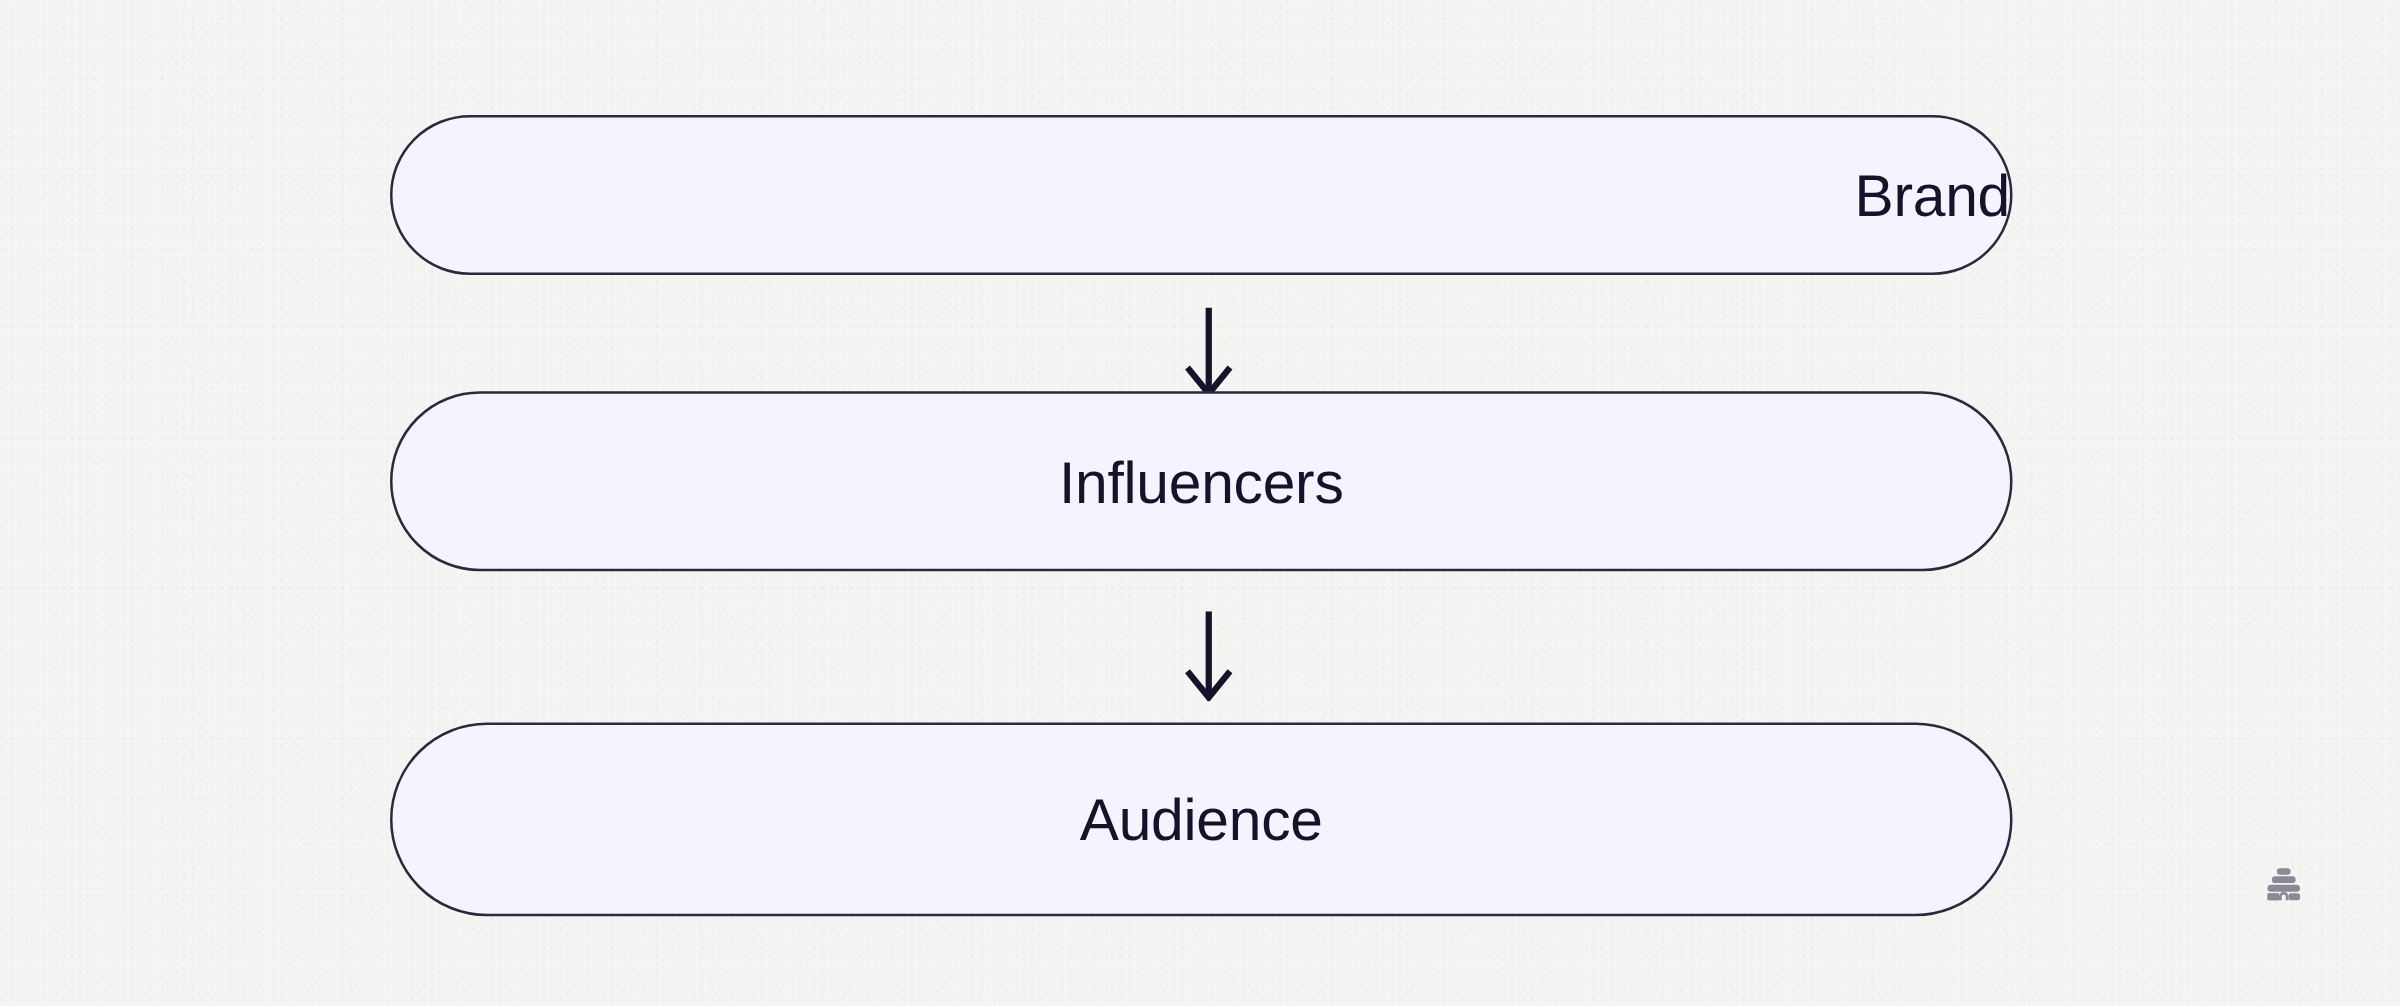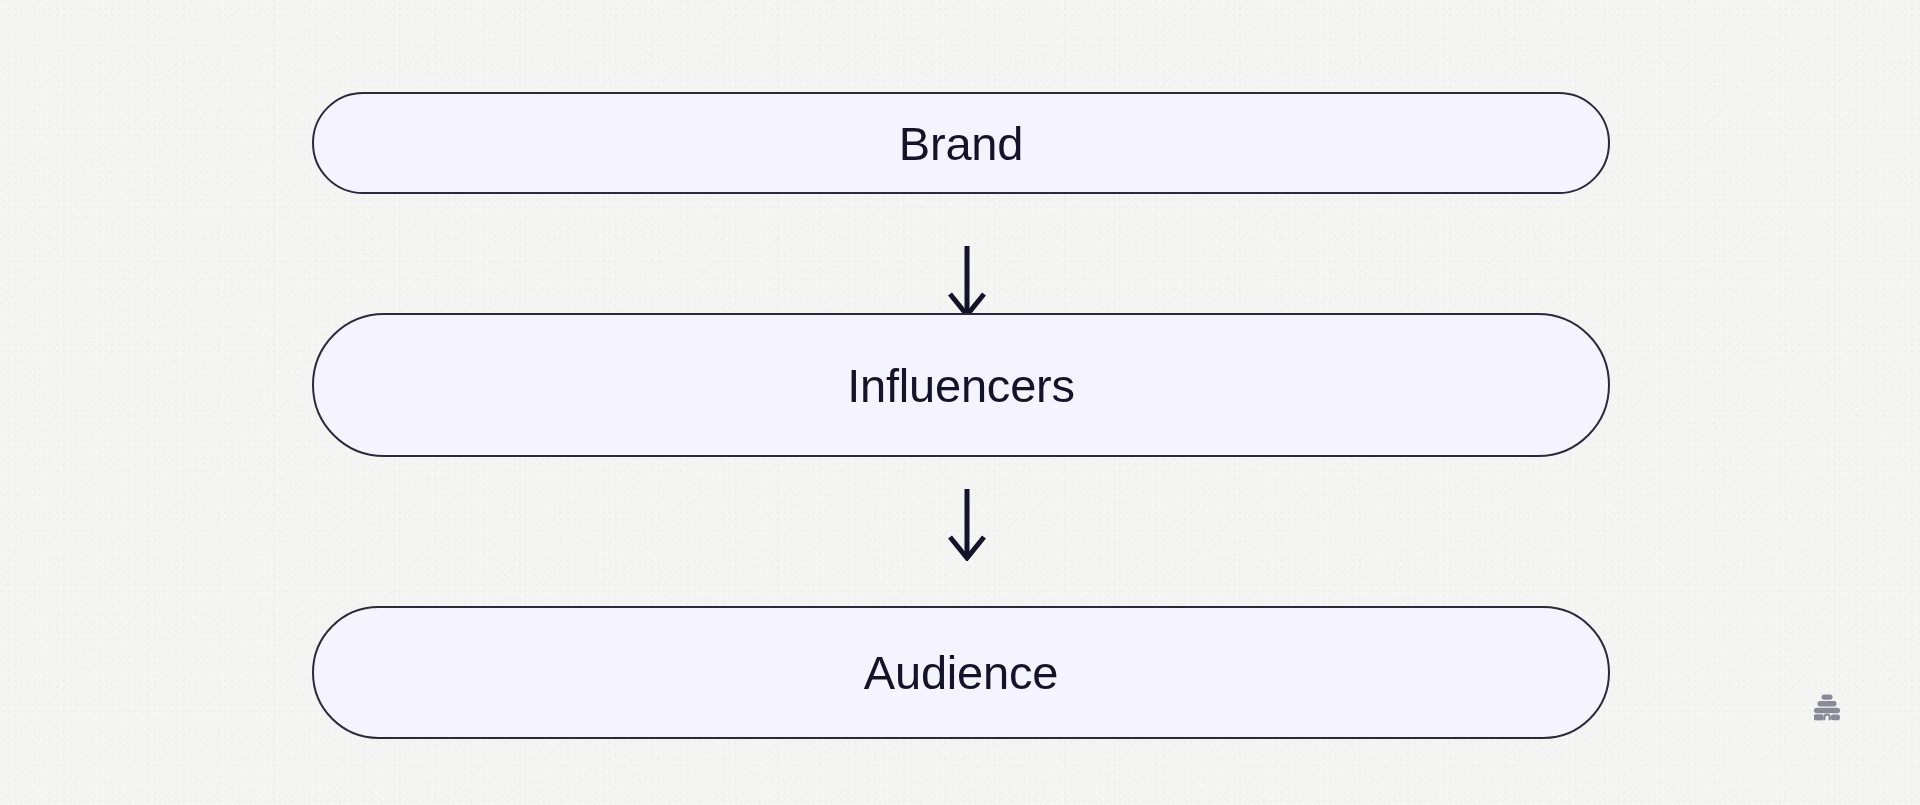--- a/index.html
+++ b/index.html
@@ -56,23 +56,23 @@
 
   .node-label {
     font-size: 47px;
     font-weight: 400;
     color: #15132a;
     letter-spacing: -0.2px;
     line-height: 1;
     white-space: nowrap;
   }
 
-  #node-brand       { top: 92px;  height: 102px; }
+  #node-brand       { top: 92px;  height: 128px; justify-content: flex-end; }
   #node-influencers { top: 313px; height: 144px; }
-  #node-audience    { top: 606px; height: 133px; }
+  #node-audience    { top: 578px; height: 155px; }
 
   
   .connector {
     position: absolute;
     left: 942px;
     width: 50px;
     display: block;
   }
 
   #connector-1 { top: 246px; height: 72px; }

